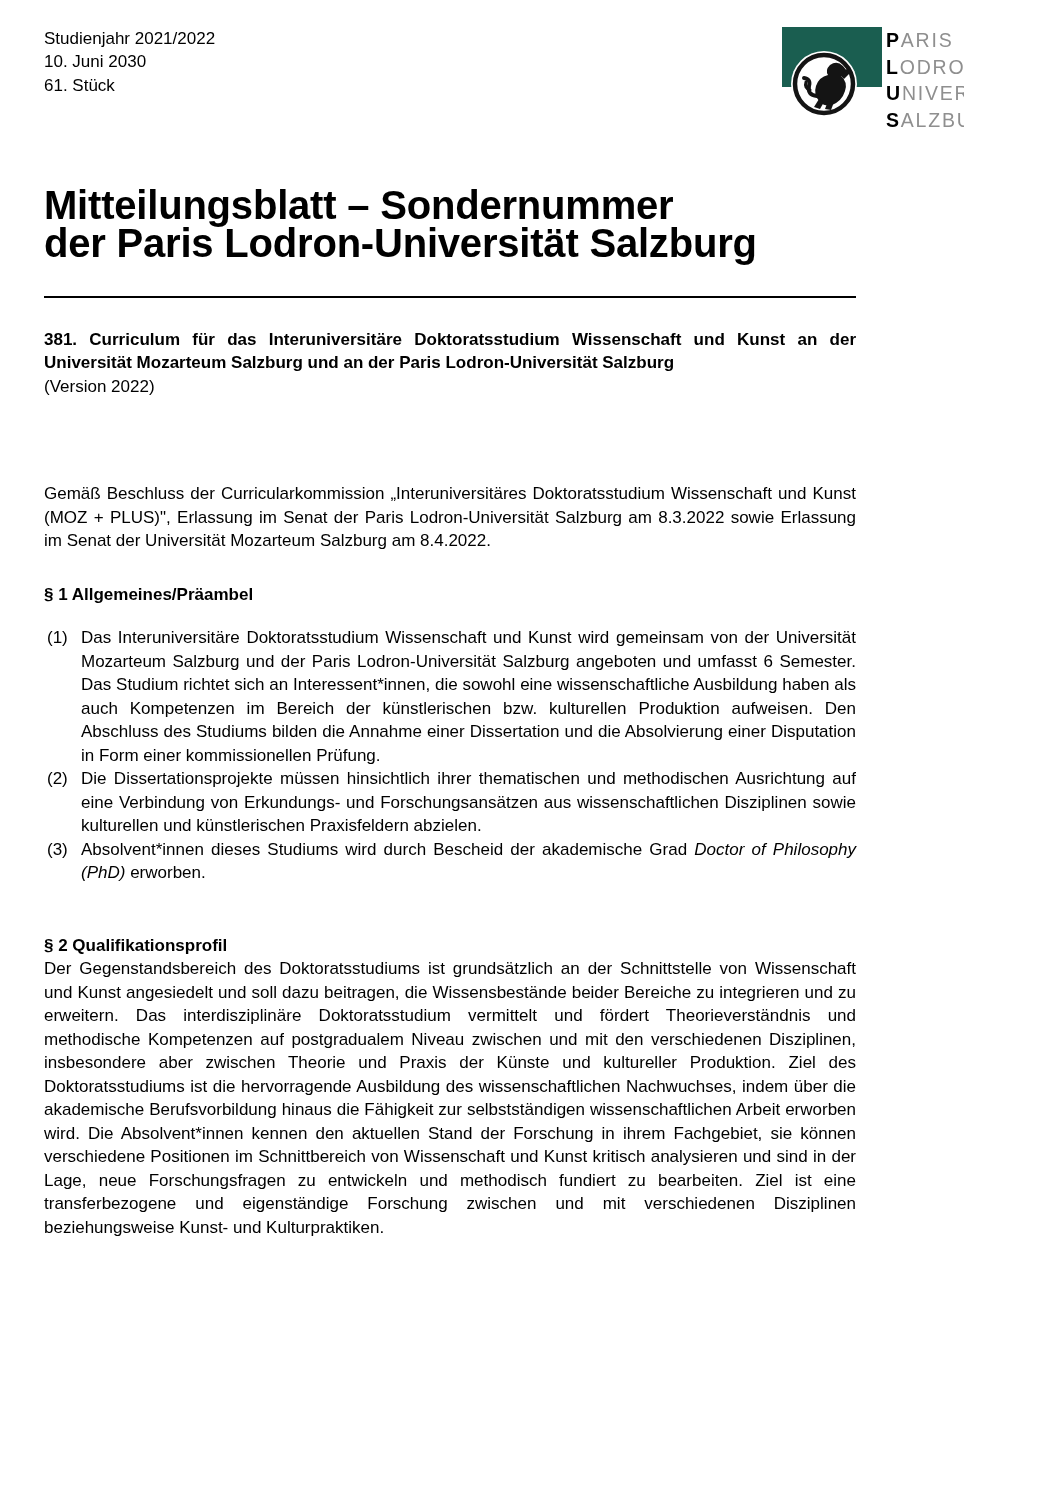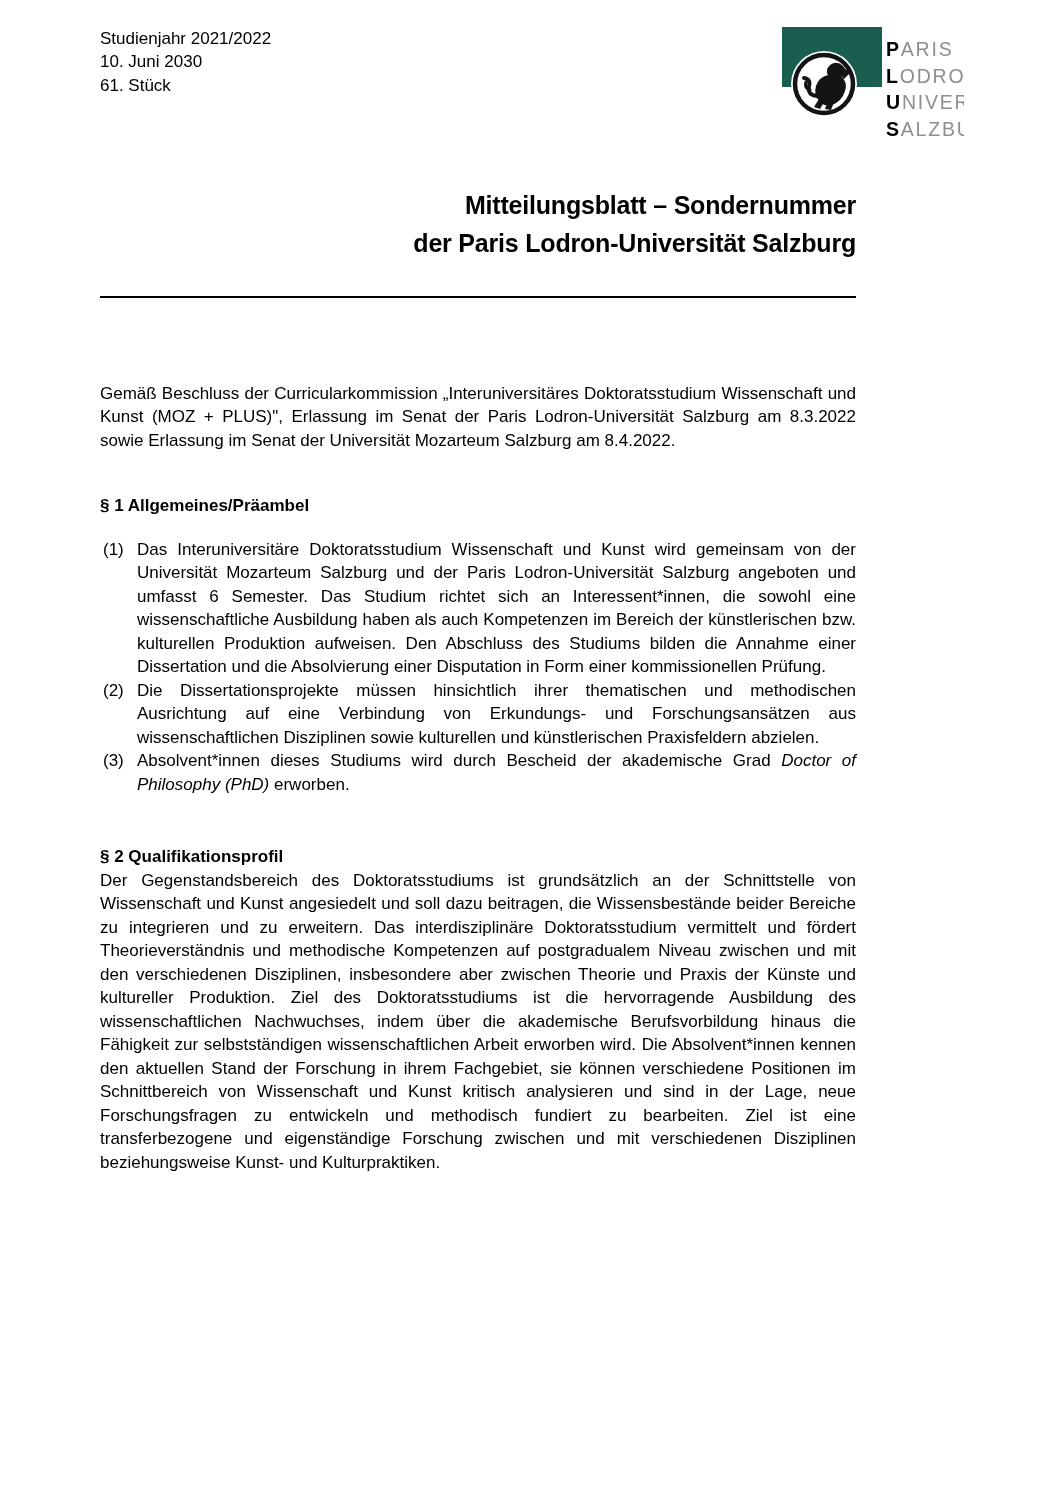--- a/index.html
+++ b/index.html
@@ -6,58 +6,57 @@
   html, body { background:#ffffff; }
   body { width:1058px; }
 
   .page {
     position:relative;
     width:964px;
     height:1497px;
     background:#ffffff;
     color:#000;
     font-family:"Liberation Sans", sans-serif;
-    padding:27px 108px 0 100px;
+    padding:27px 108px 0 44px;
     overflow:hidden;
   }
 
   
   .meta-line { font-size:17px; line-height:23.3px; }
 
   .logo {
     position:absolute;
     left:782px; top:27px;
     width:260px; height:112px;
   }
   .logo-green {
     position:absolute; left:0; top:0;
     width:100px; height:60px;
     background:var(--logo-green, #1A5E50);
   }
   .logo-seal {
     position:absolute; left:8px; top:23px;
     width:68px; height:68px;
   }
-  .logo-text { position:absolute; left:104px; top:9px; }
+  .logo-text { position:absolute; left:104px; top:0px; }
   .logo-line {
     font-size:19.5px; line-height:26.5px;
     letter-spacing:1.8px;
     color:var(--logo-gray, #8F8F8F);
     white-space:nowrap;
   }
   .logo-line .initial { color:#000; font-weight:bold; }
 
   
   .title {
     margin-top:89px;
-    font-size:25px;
+    font-size:40px;
     font-weight:bold;
     line-height:38px;
     letter-spacing:-0.2px;
-    text-align:right;
   }
 
   .rule {
     border:none;
     border-top:2.5px solid #000;
     margin:34px 0 0 0;
     width:100%;
   }
 
   
@@ -67,21 +66,21 @@
   .decree { margin-top:30px; }
   .decree-bold { font-weight:bold; }
   .decree-version { font-weight:normal; }
 
   .intro { margin-top:84px; }
 
   .sec-heading {
     font-size:17px; line-height:23.5px;
     font-weight:bold;
   }
-  .sec-heading.first { margin-top:42px; }
+  .sec-heading.first { margin-top:30px; }
   .sec-heading.second { margin-top:49px; }
 
   .list { margin-top:20px; }
   .item { display:flex; }
   .item .marker { flex:none; width:37px; padding-left:3px; }
   .item .item-text { flex:1; }
 
   .qual-par { }
 </style>
 </head>
@@ -115,20 +114,24 @@
     </div>
   </div>
 
   <h1 class="title">
     <span>Mitteilungsblatt – Sondernummer</span><br>
     <span>der Paris Lodron-Universität Salzburg</span>
   </h1>
 
   <hr class="rule">
 
+  <div class="decree bodytext">
+    <div class="decree-bold justify">381. Curriculum für das Interuniversitäre Doktoratsstudium Wissenschaft und Kunst an der Universität Mozarteum Salzburg und an der Paris Lodron-Universität Salzburg</div>
+    <div class="decree-version">(Version 2022)</div>
+  </div>
 
   <p class="intro bodytext justify">Gemäß Beschluss der Curricularkommission „Interuniversitäres Doktoratsstudium Wissenschaft und Kunst (MOZ + PLUS)", Erlassung im Senat der Paris Lodron-Universität Salzburg am 8.3.2022 sowie Erlassung im Senat der Universität Mozarteum Salzburg am 8.4.2022.</p>
 
   <h2 class="sec-heading first">§ 1 Allgemeines/Präambel</h2>
 
   <div class="list bodytext">
     <div class="item">
       <span class="marker">(1)</span>
       <div class="item-text justify">Das Interuniversitäre Doktoratsstudium Wissenschaft und Kunst wird gemeinsam von der Universität Mozarteum Salzburg und der Paris Lodron-Universität Salzburg angeboten und umfasst 6 Semester. Das Studium richtet sich an Interessent*innen, die sowohl eine wissenschaftliche Ausbildung haben als auch Kompetenzen im Bereich der künstlerischen bzw. kulturellen Produktion aufweisen. Den Abschluss des Studiums bilden die Annahme einer Dissertation und die Absolvierung einer Disputation in Form einer kommissionellen Prüfung.</div>
     </div>

